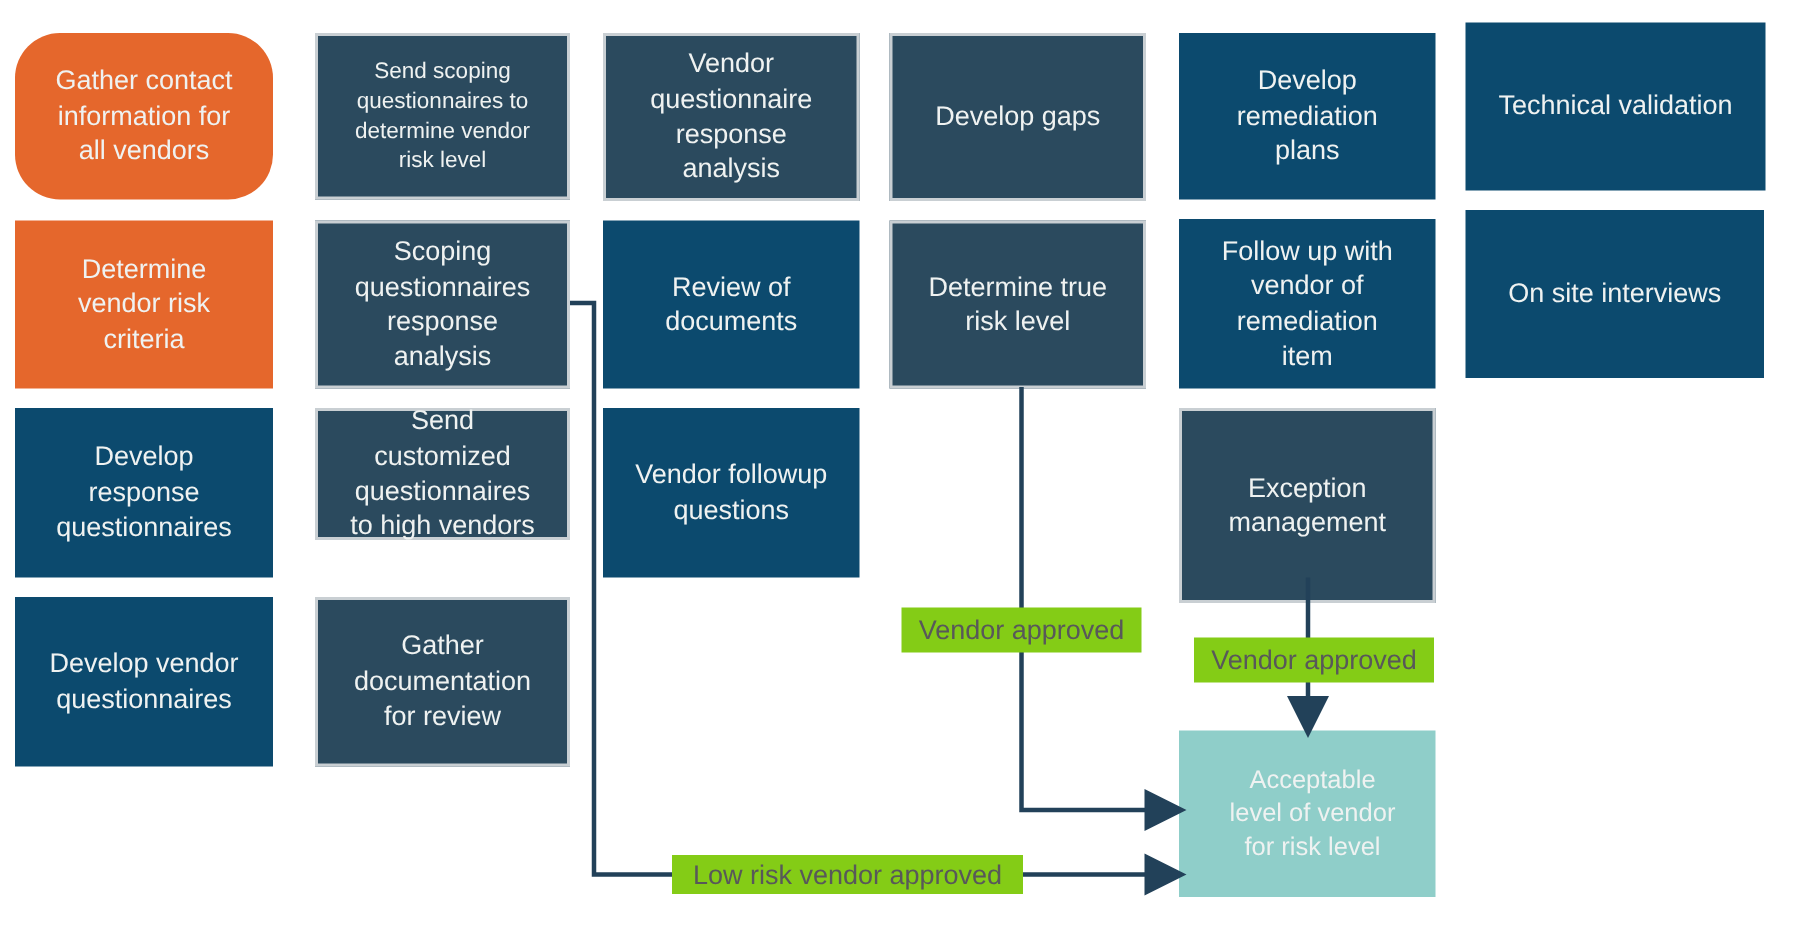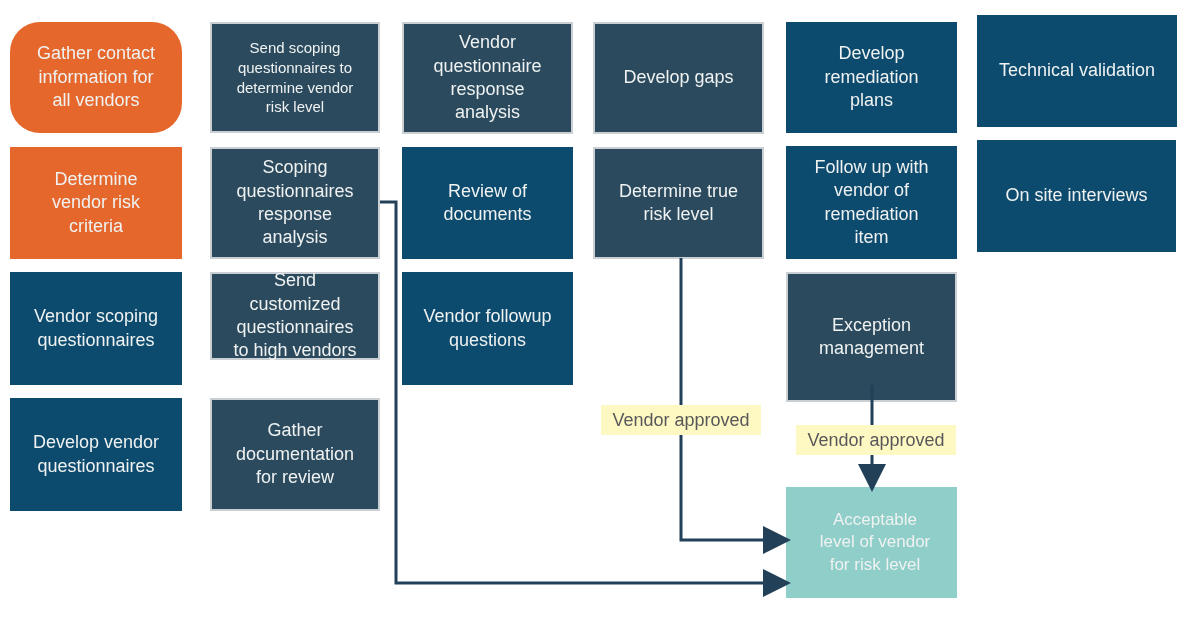--- a/index.html
+++ b/index.html
@@ -26,35 +26,35 @@
   .navy{background:#2B4A5E;border:2px solid #C9CFD3;}
   .pale{background:#8FCEC9;font-size:17px;}
   .small{font-size:15px;line-height:1.33;}
   .connectors{
     position:absolute;left:0;top:0;z-index:2;
     pointer-events:none;
   }
   .edge-label{
     position:absolute;
     z-index:3;
-    background:#fef9c3;
+    background:#84cc16;
     color:#58585A;
     font-size:18px;
     text-align:center;
     display:flex;align-items:center;justify-content:center;
   }
 </style>
 </head>
 <body>
 
 <div class="canvas">
 
   <div class="box orange" style="left:10px;top:22px;width:172px;height:111px;border-radius:30px;">Gather contact information for all vendors</div>
   <div class="box orange" style="left:10px;top:147px;width:172px;height:112px;">Determine vendor risk criteria</div>
-  <div class="box teal" style="left:10px;top:272px;width:172px;height:113px;">Vendor scoping questionnaires</div>
+  <div class="box teal" style="left:10px;top:272px;width:172px;height:113px;">Develop response questionnaires</div>
   <div class="box teal" style="left:10px;top:398px;width:172px;height:113px;">Develop vendor questionnaires</div>
 
   <div class="box navy small" style="left:210px;top:22px;width:170px;height:111px;">Send scoping questionnaires to determine vendor risk level</div>
   <div class="box navy" style="left:210px;top:147px;width:170px;height:112px;">Scoping questionnaires response analysis</div>
   <div class="box navy" style="left:210px;top:272px;width:170px;height:88px;">Send customized questionnaires to high vendors</div>
   <div class="box navy" style="left:210px;top:398px;width:170px;height:113px;">Gather documentation for  review</div>
 
   <div class="box navy" style="left:402px;top:22px;width:171px;height:112px;">Vendor questionnaire response analysis</div>
   <div class="box teal" style="left:402px;top:147px;width:171px;height:112px;">Review of documents</div>
   <div class="box teal" style="left:402px;top:272px;width:171px;height:113px;">Vendor followup questions</div>
@@ -75,14 +75,15 @@
     <path d="M380,202 H396 V583 H764" fill="none" stroke="#224159" stroke-width="3"></path>
     <path d="M681,258 V540 H764" fill="none" stroke="#224159" stroke-width="3"></path>
     <path d="M872,385 V466" fill="none" stroke="#224159" stroke-width="3"></path>
     <polygon points="791,540 763,526 763,554" fill="#224159"></polygon>
     <polygon points="791,583 763,569 763,597" fill="#224159"></polygon>
     <polygon points="872,492 858,464 886,464" fill="#224159"></polygon>
   </svg>
 
   <div class="edge-label" style="left:601px;top:405px;width:160px;height:30px;">Vendor approved</div>
   <div class="edge-label" style="left:796px;top:425px;width:160px;height:30px;">Vendor approved</div>
+  <div class="edge-label" style="left:448px;top:570px;width:234px;height:26px;">Low risk vendor approved</div>
 
 </div>
 
 </body></html>

